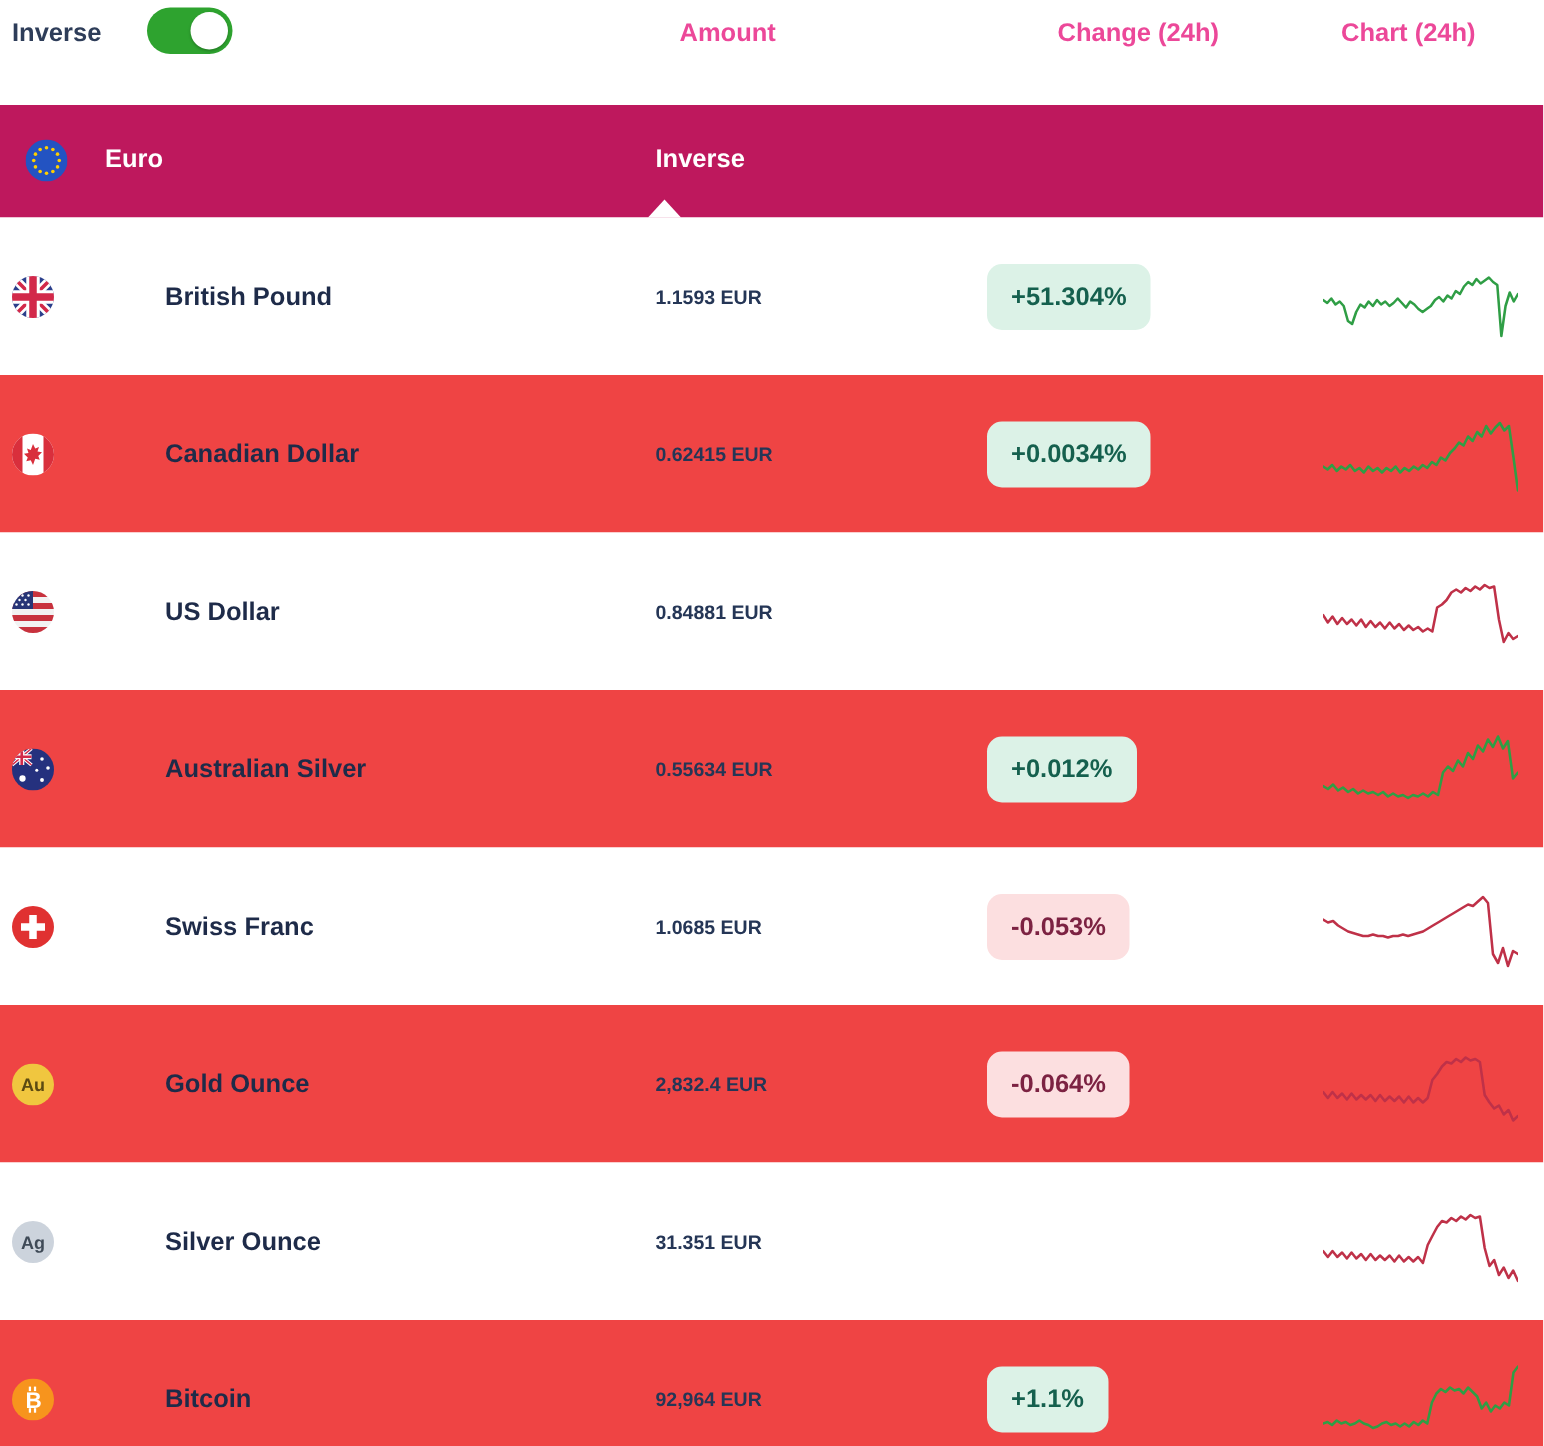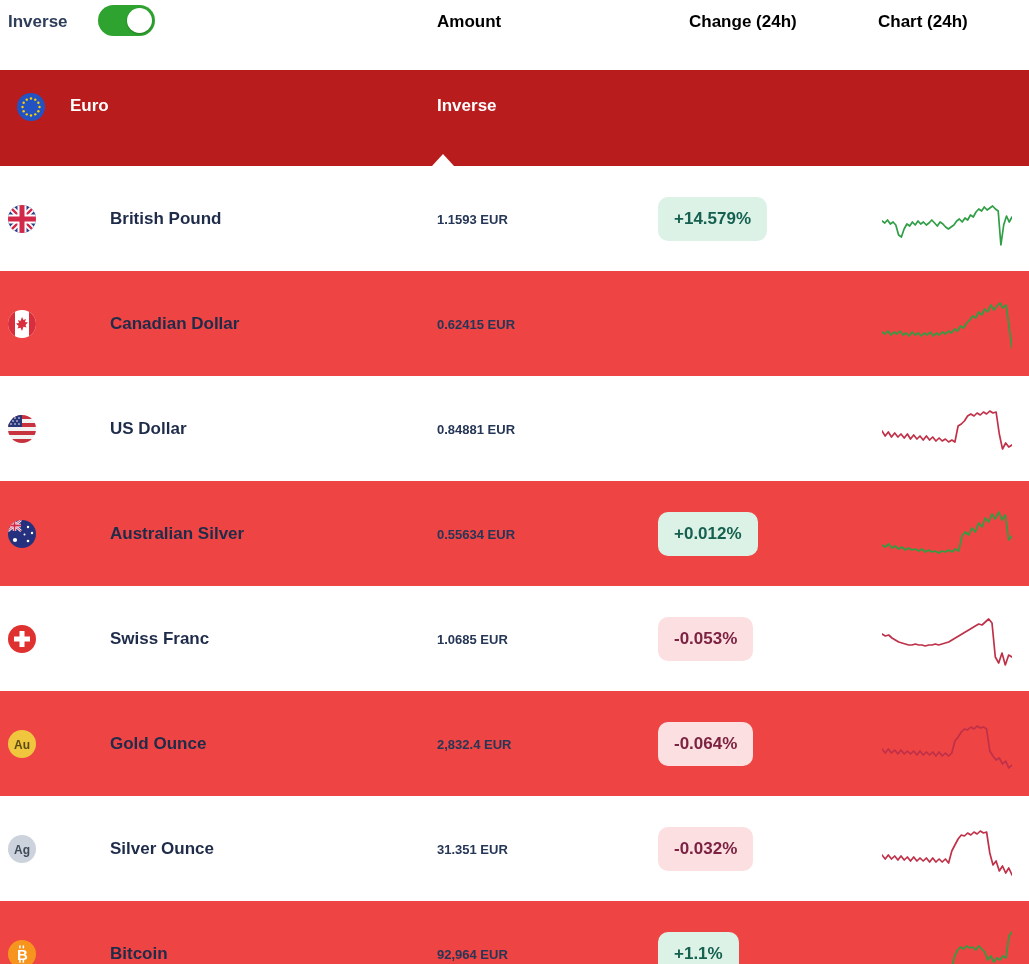--- a/index.html
+++ b/index.html
@@ -5,24 +5,24 @@
   html,body{margin:0;padding:0;background:#fff;}
   .app{position:relative;width:1029px;height:964px;overflow:hidden;background:#fff;
        font-family:"Liberation Sans","DejaVu Sans",sans-serif;}
   
   .toolbar{position:relative;height:70px;background:#fff;}
   .tl-label{position:absolute;left:8px;top:12px;font-size:17px;font-weight:600;color:#2e3d59;}
   .toggle{position:absolute;left:98px;top:5px;width:57px;height:31px;border-radius:16px;
           background:#2ea32f;cursor:pointer;}
   .toggle .knob{position:absolute;top:3px;right:3px;width:25px;height:25px;border-radius:50%;
           background:#fff;box-shadow:0 1px 2px rgba(0,0,0,.25);}
-  .col-head{position:absolute;top:12px;font-size:17px;font-weight:600;color:#000000;}
+  .col-head{position:absolute;top:12px;font-size:17px;font-weight:600;color:#ec4899;margin-left:16px;}
   .ch-amount{left:437px;} .ch-change{left:689px;} .ch-chart{left:878px;}
   
-  .base-row{position:relative;height:96px;background:#b91c1c;color:#fff;}
+  .base-row{position:relative;height:75px;background:#be185d;color:#fff;}
   .base-flag{position:absolute;left:17px;top:23px;width:28px;height:28px;}
   .base-name{position:absolute;left:70px;top:26px;font-size:17px;font-weight:700;color:#fff;}
   .base-mode{position:absolute;left:437px;top:26px;font-size:17px;font-weight:700;color:#fff;}
   .caret{position:absolute;left:432px;bottom:0;width:0;height:0;
          border-left:11px solid transparent;border-right:11px solid transparent;
          border-bottom:12px solid #fff;}
   
   .row{position:relative;height:105px;background:#fff;}
   .row.alt{background:#ef4444;}
   .flag{position:absolute;left:8px;top:50%;transform:translateY(-50%);width:28px;height:28px;}
@@ -85,21 +85,21 @@
       <g clip-path="url(#c0)">
         <rect width="28" height="28" fill="#2b3f8c"></rect>
         <path d="M0,0 28,28 M28,0 0,28" stroke="#fff" stroke-width="6"></path>
         <path d="M0,0 28,28 M28,0 0,28" stroke="#d2294a" stroke-width="2.4"></path>
         <path d="M14,0 V28 M0,14 H28" stroke="#fff" stroke-width="9"></path>
         <path d="M14,0 V28 M0,14 H28" stroke="#d2294a" stroke-width="5"></path>
       </g>
     </svg>
     <span class="cname">British Pound</span>
     <span class="amount">1.1593 EUR</span>
-    <span class="badge up">+14.579%</span>
+    <span class="badge up">+51.304%</span>
     <svg class="spark" viewBox="0 0 130 56">
         <polyline points="0.0,30 2.8,32 5.5,29 8.3,33 11.1,31 13.8,34 16.6,44 19.4,46 22.1,38 24.9,33 27.7,35 30.4,31 33.2,34 36.0,30 38.7,33 41.5,31 44.3,34 47.0,32 49.8,29 52.6,32 55.3,35 58.1,31 60.9,33 63.6,36 66.4,38 69.1,36 71.9,34 74.7,30 77.4,28 80.2,31 83.0,27 85.7,29 88.5,24 91.3,26 94.0,21 96.8,18 99.6,20 102.3,16 105.1,19 107.9,17 110.6,15 113.4,18 116.2,20 118.9,54 121.7,34 124.5,25 127.2,31 130.0,26" fill="none" stroke="#2f9e45" stroke-width="1.7" stroke-linejoin="round" stroke-linecap="round"></polyline>
       </svg>
   </div>
 
   <div class="row alt">
     <svg class="flag" viewBox="0 0 28 28">
       <defs>
           <clipPath id="c1">
             <circle cx="14" cy="14" r="14"></circle>
@@ -107,20 +107,21 @@
         </defs>
       <g clip-path="url(#c1)">
         <rect width="28" height="28" fill="#fff"></rect>
         <rect x="0" width="7" height="28" fill="#d92f3c"></rect>
         <rect x="21" width="7" height="28" fill="#d92f3c"></rect>
         <path fill="#d92f3c" d="M14 7l1.5 3 2.5-1-1 3 3 .5-2.5 2.5 1 2.5-3-.7L14 21l-1.5-3.2-3 .7 1-2.5L8 13.5l3-.5-1-3 2.5 1z"></path>
       </g>
     </svg>
     <span class="cname">Canadian Dollar</span>
     <span class="amount">0.62415 EUR</span>
+    <span class="badge up">+0.0034%</span>
     <svg class="spark" viewBox="0 0 130 56">
         <polyline points="0.0,36 3.0,38 6.0,35 9.1,39 12.1,36 15.1,38 18.1,35 21.2,39 24.2,37 27.2,40 30.2,36 33.3,39 36.3,37 39.3,40 42.3,37 45.3,39 48.4,36 51.4,40 54.4,37 57.4,39 60.5,36 63.5,38 66.5,35 69.5,37 72.6,33 75.6,35 78.6,30 81.6,32 84.7,27 87.7,24 90.7,20 93.7,22 96.7,16 99.8,19 102.8,13 105.8,16 108.8,9 111.9,14 114.9,10 117.9,7 120.9,12 124.0,9 127.0,30 130.0,52" fill="none" stroke="#2f9e45" stroke-width="1.7" stroke-linejoin="round" stroke-linecap="round"></polyline>
       </svg>
   </div>
 
   <div class="row">
     <svg class="flag" viewBox="0 0 28 28">
       <defs>
           <clipPath id="c2">
             <circle cx="14" cy="14" r="14"></circle>
@@ -213,21 +214,20 @@
       </svg>
   </div>
 
   <div class="row">
     <svg class="flag" viewBox="0 0 28 28">
       <circle cx="14" cy="14" r="14" fill="#ccd3dc"></circle>
       <text class="icon-letter" x="14" y="18.5" text-anchor="middle" font-size="12" font-weight="bold" fill="#3f4a57">Ag</text>
     </svg>
     <span class="cname">Silver Ounce</span>
     <span class="amount">31.351 EUR</span>
-    <span class="badge down">-0.032%</span>
     <svg class="spark" viewBox="0 0 130 56">
         <polyline points="0.0,34 3.2,38 6.3,34 9.5,38 12.7,35 15.9,39 19.0,35 22.2,39 25.4,36 28.5,40 31.7,36 34.9,40 38.0,37 41.2,40 44.4,37 47.6,41 50.7,37 53.9,41 57.1,38 60.2,41 63.4,38 66.6,42 69.8,30 72.9,24 76.1,18 79.3,14 82.4,15 85.6,12 88.8,14 92.0,11 95.1,13 98.3,10 101.5,12 104.6,11 107.8,32 111.0,44 114.1,40 117.3,50 120.5,45 123.7,52 126.8,47 130.0,54" fill="none" stroke="#bf3148" stroke-width="1.7" stroke-linejoin="round" stroke-linecap="round"></polyline>
       </svg>
   </div>
 
   <div class="row alt">
     <svg class="flag" viewBox="0 0 28 28">
       <circle cx="14" cy="14" r="14" fill="#f7941d"></circle>
       <text class="icon-letter" x="14.4" y="19.5" text-anchor="middle" font-size="15" font-weight="bold" fill="#fff">B</text>
       <rect x="11.2" y="5.4" width="1.5" height="3" fill="#fff"></rect>

